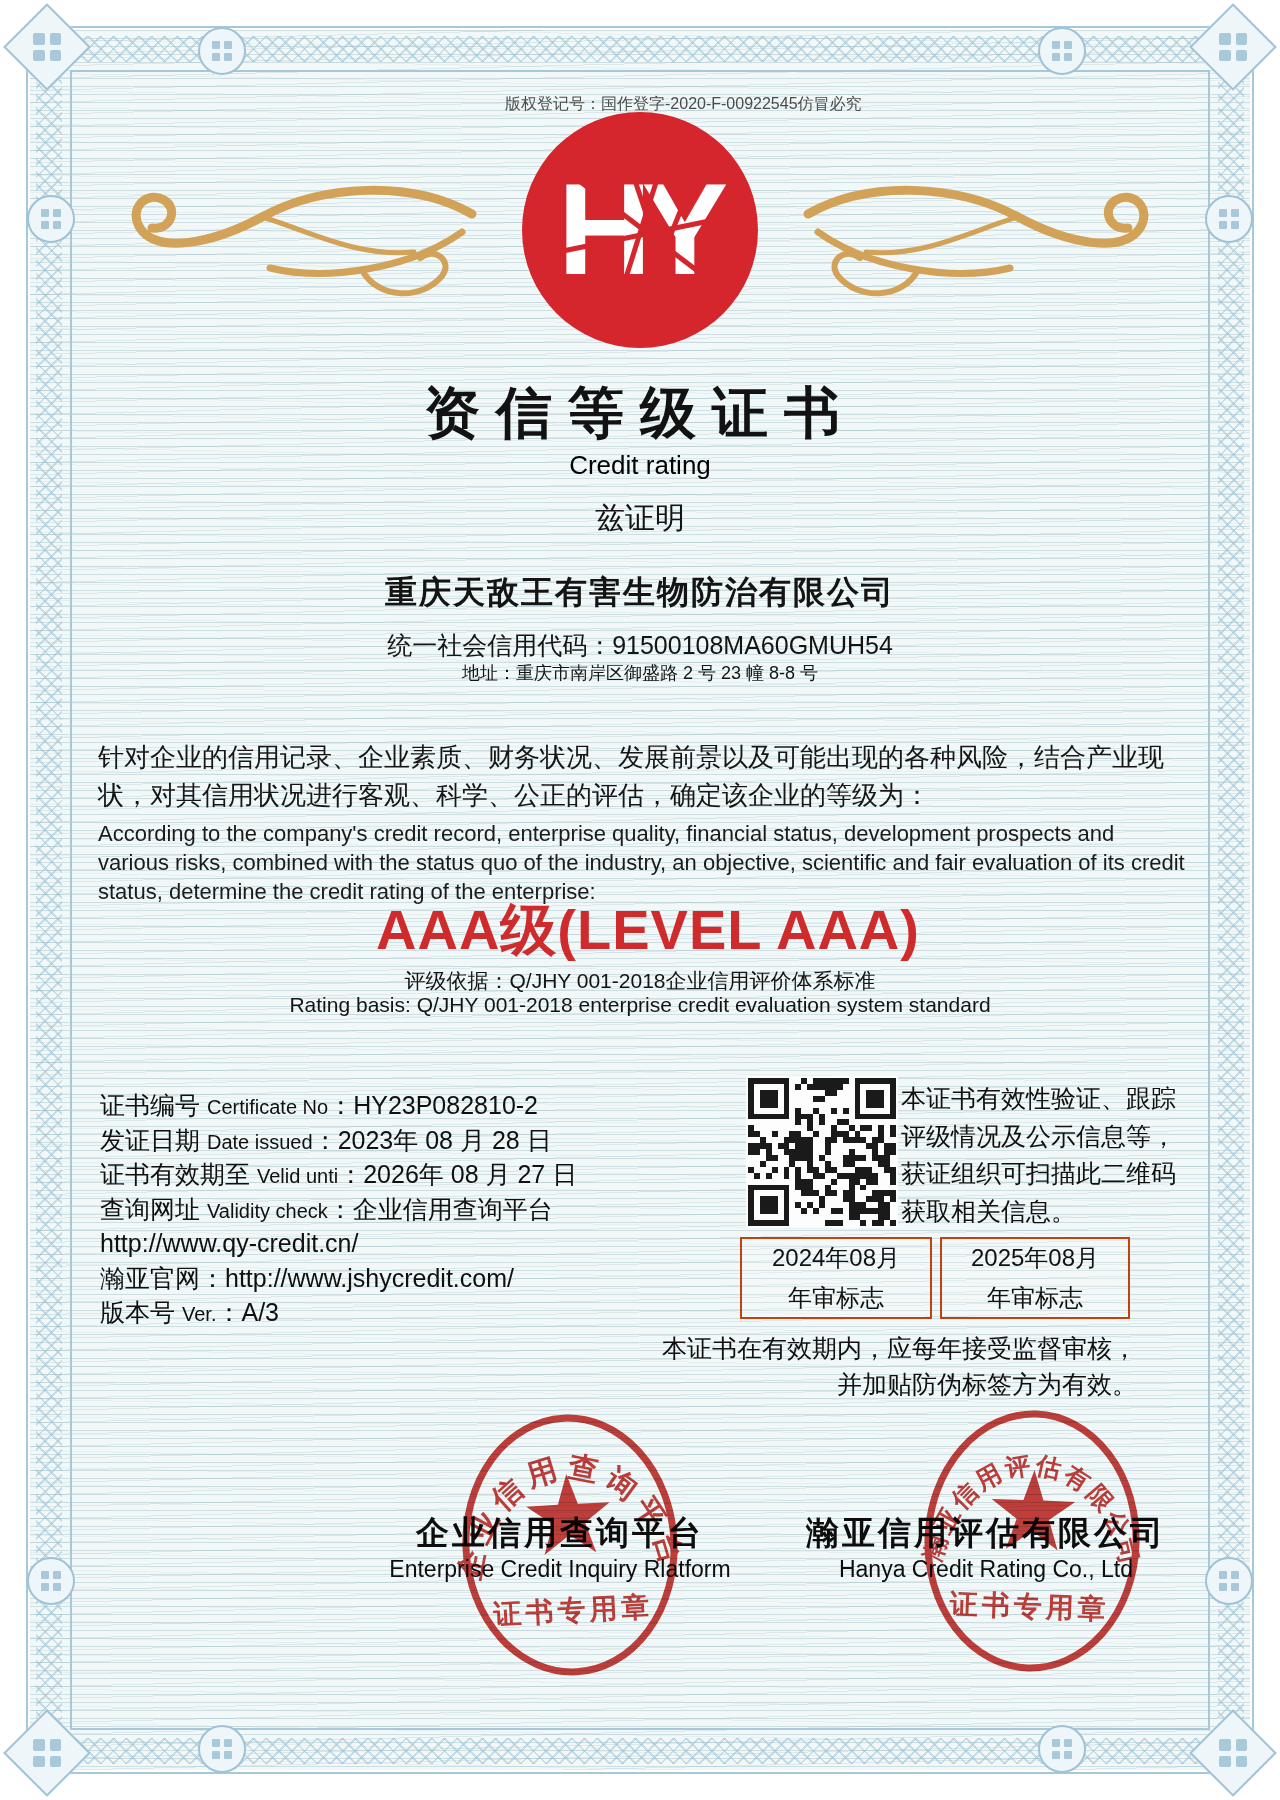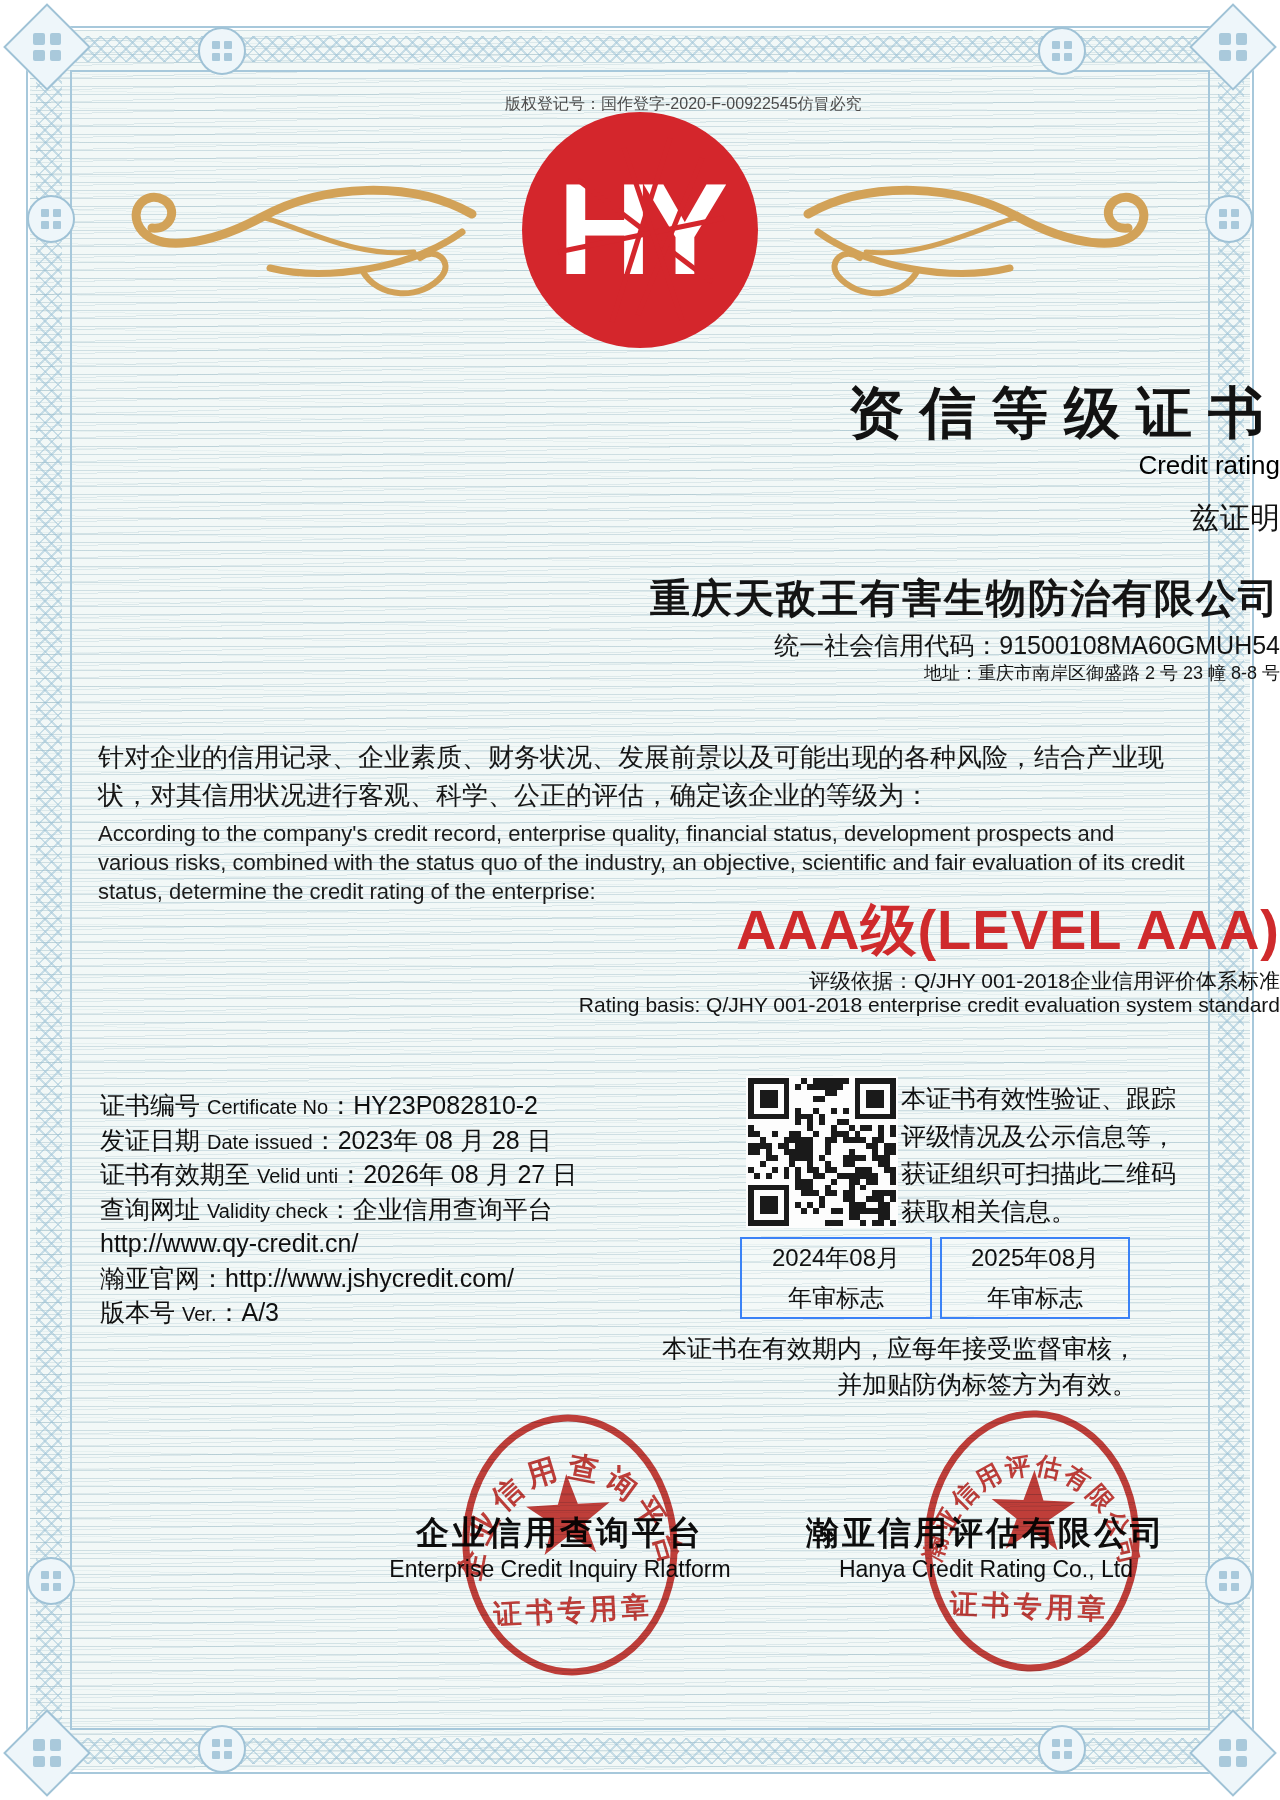--- a/index.html
+++ b/index.html
@@ -26,45 +26,45 @@
   .corner .dots{width:28px;height:28px;transform:rotate(-45deg);display:grid;
           grid-template-columns:1fr 1fr;grid-template-rows:1fr 1fr;gap:5px;}
   .corner .dots i{background:#a9c9db;border-radius:2px;}
   .c-tl{left:16px;top:16px;} .c-tr{right:16px;top:16px;} .c-bl{left:16px;bottom:16px;} .c-br{right:16px;bottom:16px;}
   .medal{position:absolute;width:44px;height:44px;border-radius:50%;background:#eef6fa;border:2px solid #9fc2d6;
          display:flex;align-items:center;justify-content:center;}
   .medal .dots{width:20px;height:20px;display:grid;grid-template-columns:1fr 1fr;grid-template-rows:1fr 1fr;gap:4px;}
   .medal .dots i{background:#a9c9db;border-radius:1px;}
   
   .abs{position:absolute;}
-  .cline{left:0;right:0;text-align:right;}
+  .cline{left:0;right:0;text-align:center;}
   .copyright{left:505px;top:94px;font-size:16px;color:#4b4b4b;z-index:6;}
   .logo{left:520px;top:110px;width:240px;height:240px;z-index:2;}
   .flourish{top:172px;width:368px;height:150px;z-index:1;}
   .fl-left{left:112px;} .fl-right{right:112px;transform:scaleX(-1);}
   .t-cn{top:376px;font-size:56px;font-weight:bold;letter-spacing:16px;color:#121212;}
   .t-en{top:450px;font-size:26px;color:#000000;}
   .certify-cn{top:498px;font-size:30px;}
   .certify-en{top:537px;font-size:26px;}
-  .company{top:571px;font-size:40px;font-weight:bold;letter-spacing:2px;}
+  .company{top:571px;font-size:32px;font-weight:bold;letter-spacing:2px;}
   .code-line{top:629px;font-size:25px;}
   .addr-line{top:661px;font-size:18px;}
   .statement{left:98px;width:1088px;top:738px;}
   .statement .cn{font-size:26px;line-height:38px;color:#161616;}
   .statement .en{font-size:22px;line-height:29px;margin-top:5px;color:#1b1b1b;}
   .level{top:893px;font-size:56px;font-weight:bold;color:#cf2a2c;letter-spacing:1px;padding-left:16px;}
   .basis-cn{top:967px;font-size:21px;}
   .basis-en{top:993px;font-size:21px;}
   .details{left:100px;top:1090px;}
   .detail-line{line-height:31.5px;white-space:nowrap;color:#101010;}
   .d-cn{font-size:25px;margin-top:28px;} .d-en{font-size:20px;margin-left:7px;} .d-val{font-size:25px;}
   .qrbox{left:746px;top:1076px;width:148px;height:148px;background:#fdfdfd;padding:2px;}
   .qrbox svg{width:100%;height:100%;display:block;}
   .verify{left:901px;top:1080px;width:290px;font-size:25px;line-height:37.5px;color:#101010;}
-  .amark{top:1237px;height:78px;border:2px solid #3b82f6;text-align:center;font-size:24px;color:#111;
+  .amark{top:1237px;height:78px;border:2px solid #c2410c;text-align:center;font-size:24px;color:#111;
          display:flex;flex-direction:column;justify-content:center;gap:8px;background:rgba(255,255,255,.18);}
   .amark-1{left:740px;width:188px;} .amark-2{left:940px;width:186px;}
   .supervision{right:143px;top:1330px;width:520px;text-align:right;font-size:25px;line-height:36px;color:#101010;}
   .sig-cn{width:420px;text-align:center;font-size:33px;font-weight:bold;letter-spacing:3px;top:1511px;color:#0d0d0d;z-index:3;}
   .sig-en{width:420px;text-align:center;font-size:23px;top:1556px;color:#0d0d0d;z-index:3;}
   .sig-left{left:350px;} .sig-right{left:776px;}
   .seal{width:230px;height:275px;z-index:4;mix-blend-mode:multiply;opacity:.93;}
   .seal-left{left:455px;top:1408px;transform:rotate(-3deg);}
   .seal-right{left:917px;top:1404px;transform:rotate(2deg);}
   .footer{top:1676px;font-size:28px;font-weight:600;color:#0c0c0c;letter-spacing:.5px;z-index:5;}

